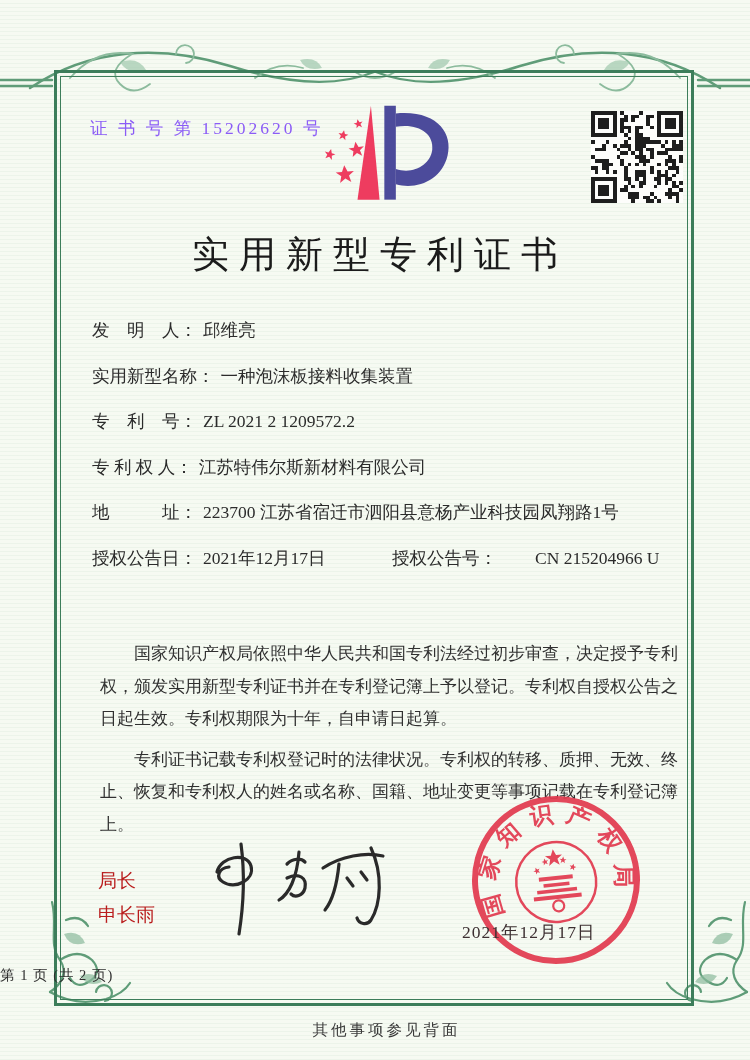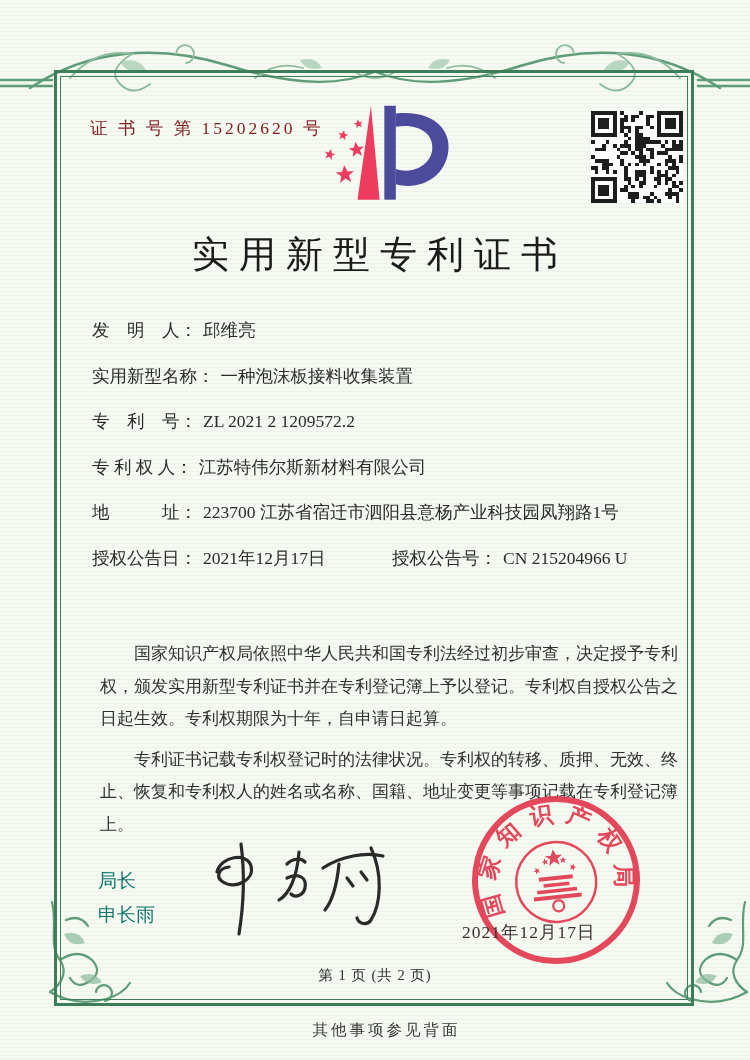--- a/index.html
+++ b/index.html
@@ -11,39 +11,39 @@
   }
   html,body{margin:0;padding:0;}
   body{
     width:750px;height:1060px;position:relative;overflow:hidden;
     font-family:"Liberation Serif","DejaVu Serif",serif;color:#2b2b2b;
     background-color:#f6faf2;
     background-image:repeating-linear-gradient(0deg, rgba(120,170,135,.08) 0 1px, rgba(0,0,0,0) 1px 4px);
   }
   .frame{position:absolute;left:54px;top:70px;width:634px;height:930px;border:3px solid var(--border-green);}
   .frame::before{content:"";position:absolute;inset:3px;border:1px solid var(--border-green);}
-  .cert-no{position:absolute;left:90px;top:116px;font-size:17.5px;letter-spacing:3px;color:#7f1d1d;}
+  .cert-no{position:absolute;left:90px;top:116px;font-size:17.5px;letter-spacing:3px;color:#8b5cf6;}
   .logo{position:absolute;left:303px;top:100px;width:155px;height:115px;}
   .qr{position:absolute;left:591px;top:111px;width:92px;height:92px;background:#fdfdfb;}
   .title{position:absolute;left:0;right:0;top:230px;text-align:center;font-size:37px;font-weight:normal;
          letter-spacing:10px;text-indent:10px;color:#1b1b1b;}
   .fields{position:absolute;left:92px;right:70px;top:316px;font-size:17.5px;}
   .field-row{display:flex;line-height:28px;margin-bottom:17.5px;white-space:nowrap;}
   .flabel{white-space:pre;}
   .fvalue{margin-left:6px;}
   .grant-row{display:flex;line-height:28px;white-space:nowrap;text-align:right;}
   .grant-left{width:300px;flex:none;display:flex;}
-  .grant-right{display:flex;}
+  .grant-right{display:flex;gap:32px;}
   .paras{position:absolute;left:92px;right:64px;top:630px;font-size:17px;line-height:32.5px;text-align:justify;color:#303030;}
   .paras p{margin:8px;text-indent:2em;}
-  .officer{position:absolute;left:98px;top:864px;font-size:19px;line-height:34px;color:#0f766e;}
+  .officer{position:absolute;left:98px;top:864px;font-size:19px;line-height:34px;color:#b91c1c;}
   .signature{position:absolute;left:195px;top:834px;width:210px;height:105px;}
   .seal{position:absolute;left:466px;top:790px;width:180px;height:180px;transform:rotate(-6deg);opacity:.93;}
   .seal-date{position:absolute;left:462px;top:920px;font-size:17.5px;letter-spacing:1px;color:#3c2f31;}
-  .page-footer{position:absolute;left:0;right:0;top:966px;text-align:center;font-size:14.5px;letter-spacing:1px;color:#2e2e2e;}
+  .page-footer{position:absolute;left:0;right:0;top:966px;text-align:left;font-size:14.5px;letter-spacing:1px;color:#2e2e2e;}
   .back-note{position:absolute;left:0;right:0;top:1020px;text-align:center;font-size:15.5px;letter-spacing:3px;color:#3a3a3a;padding-left:23px;}
   .orn-top{position:absolute;left:0;top:22px;width:750px;height:82px;}
   .orn-bl{position:absolute;left:40px;top:900px;width:115px;height:112px;}
   .orn-br{position:absolute;left:642px;top:900px;width:115px;height:112px;transform:scaleX(-1);}
 </style>
 </head>
 <body>
 
 <svg class="orn-top" viewBox="0 0 750 82" fill="none">
   <g stroke="var(--ornament-green)" stroke-width="2.4" stroke-linecap="round">

